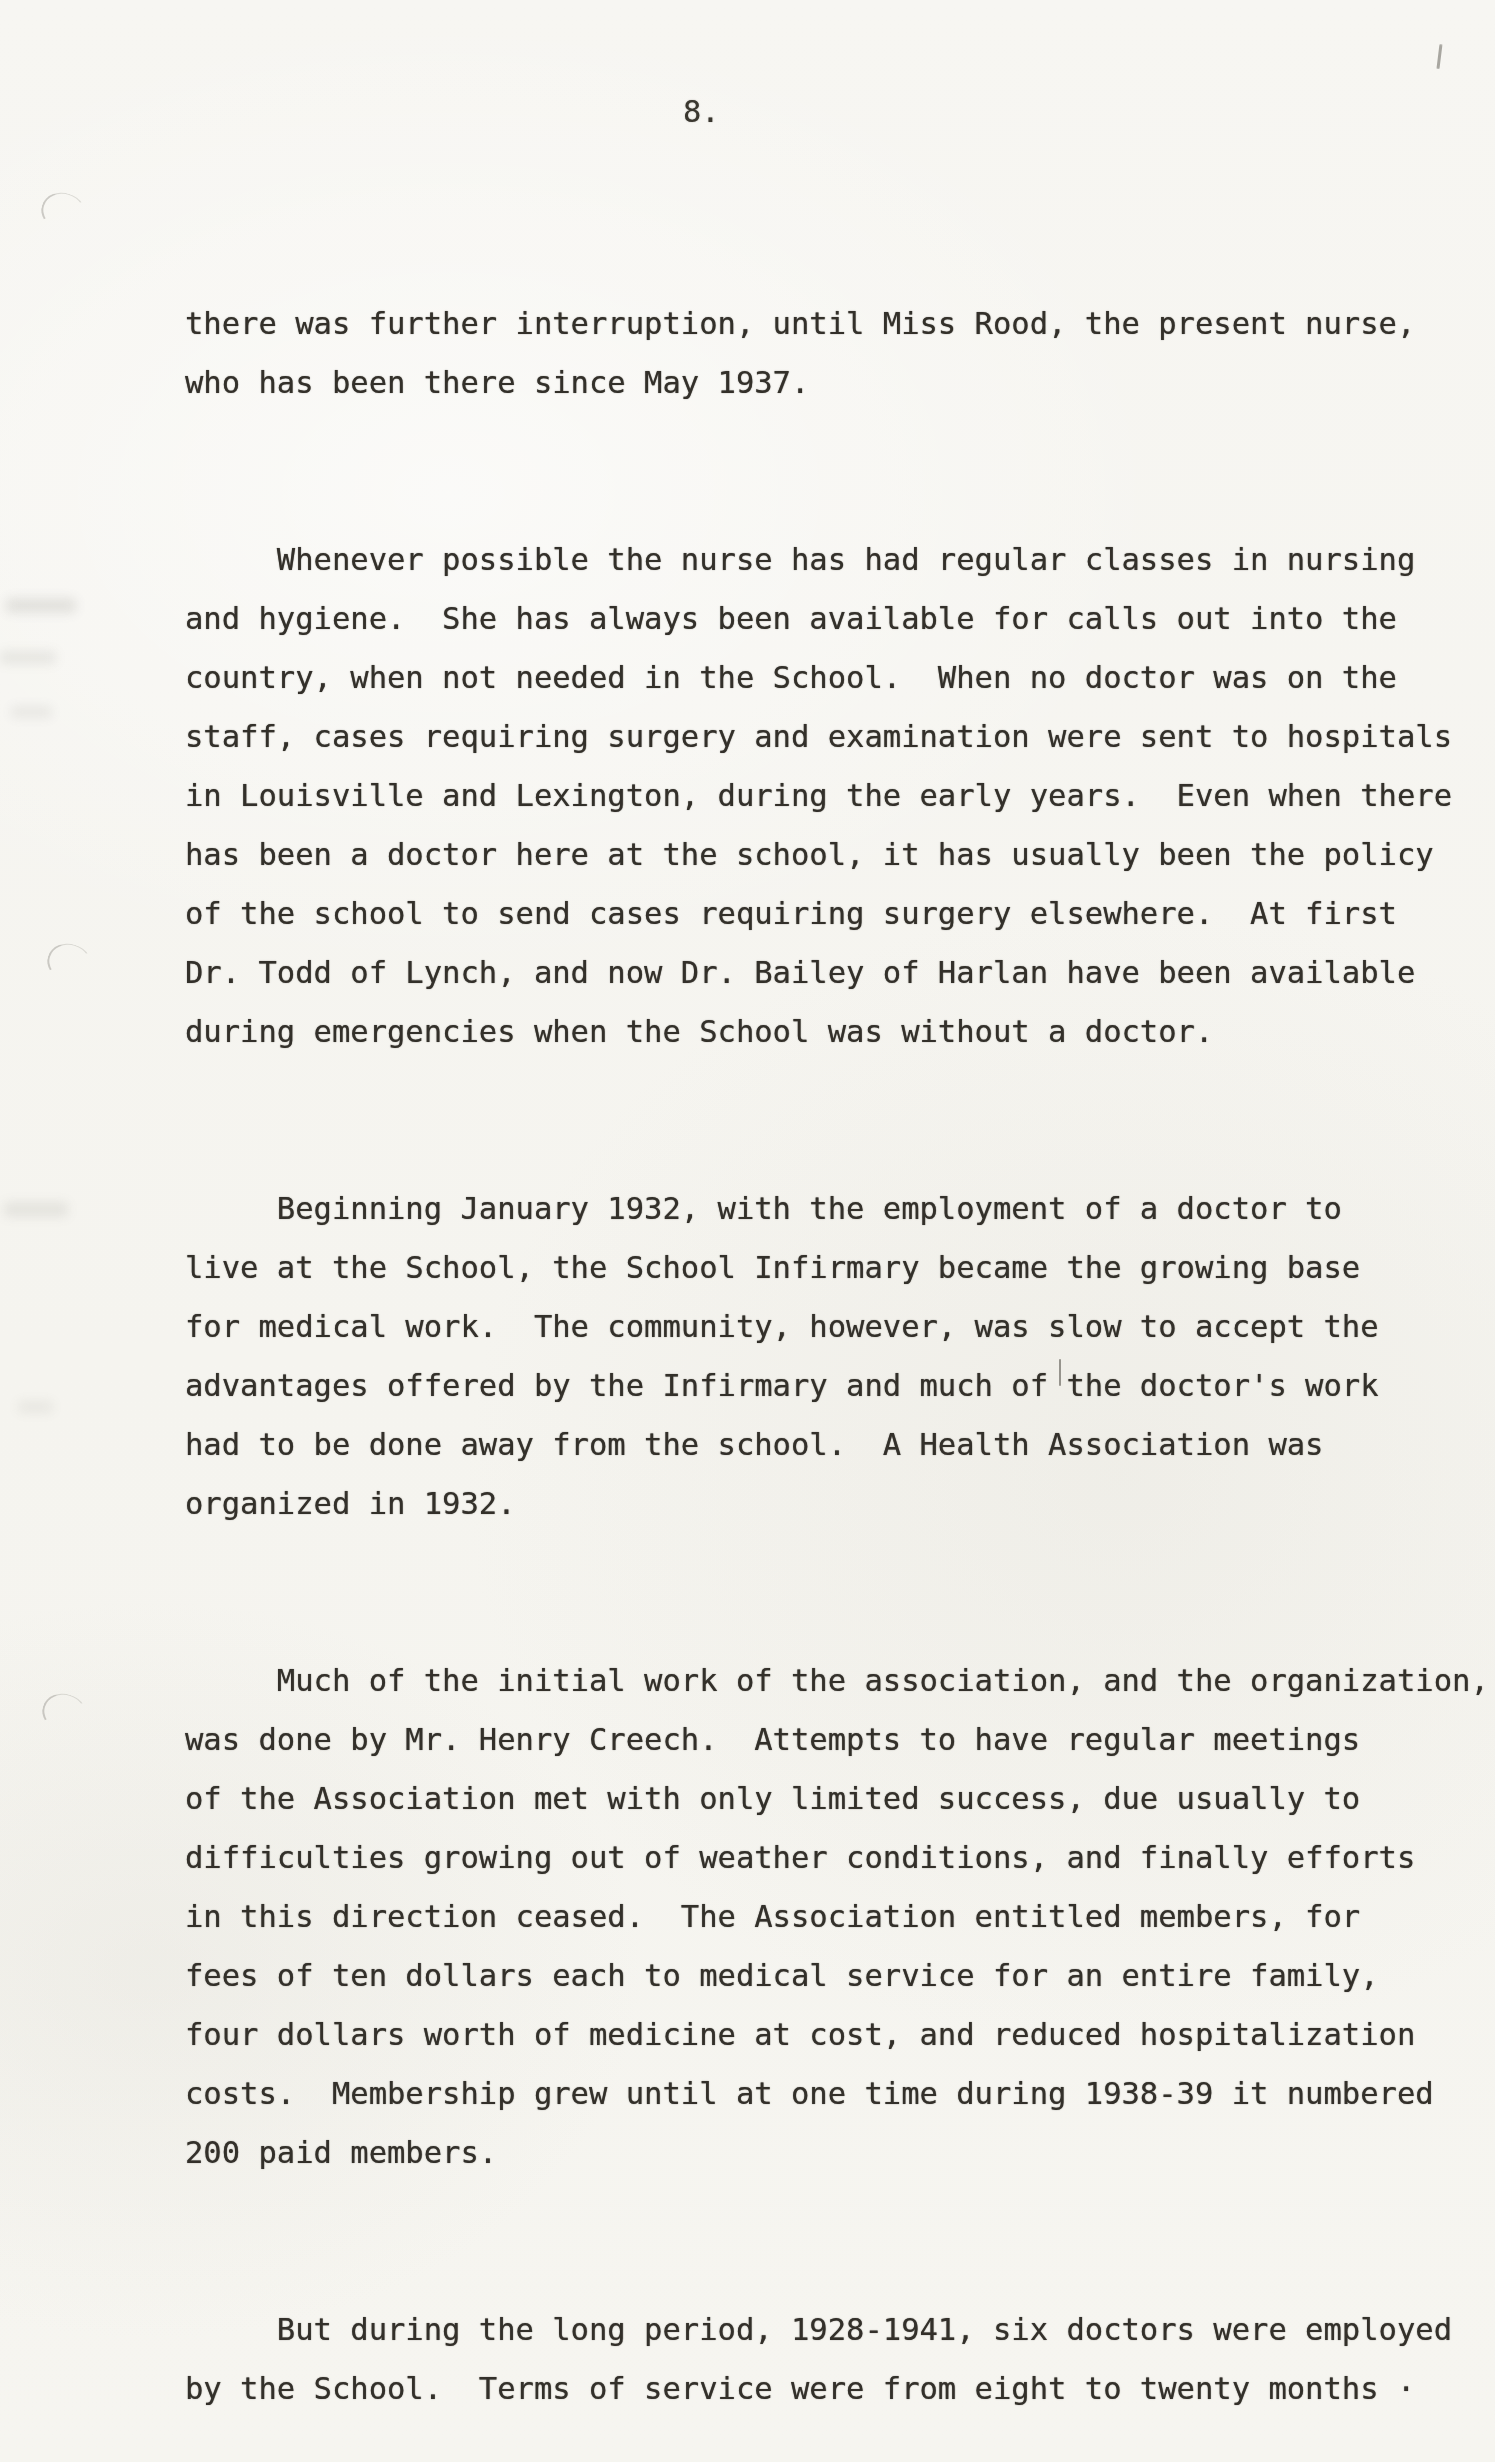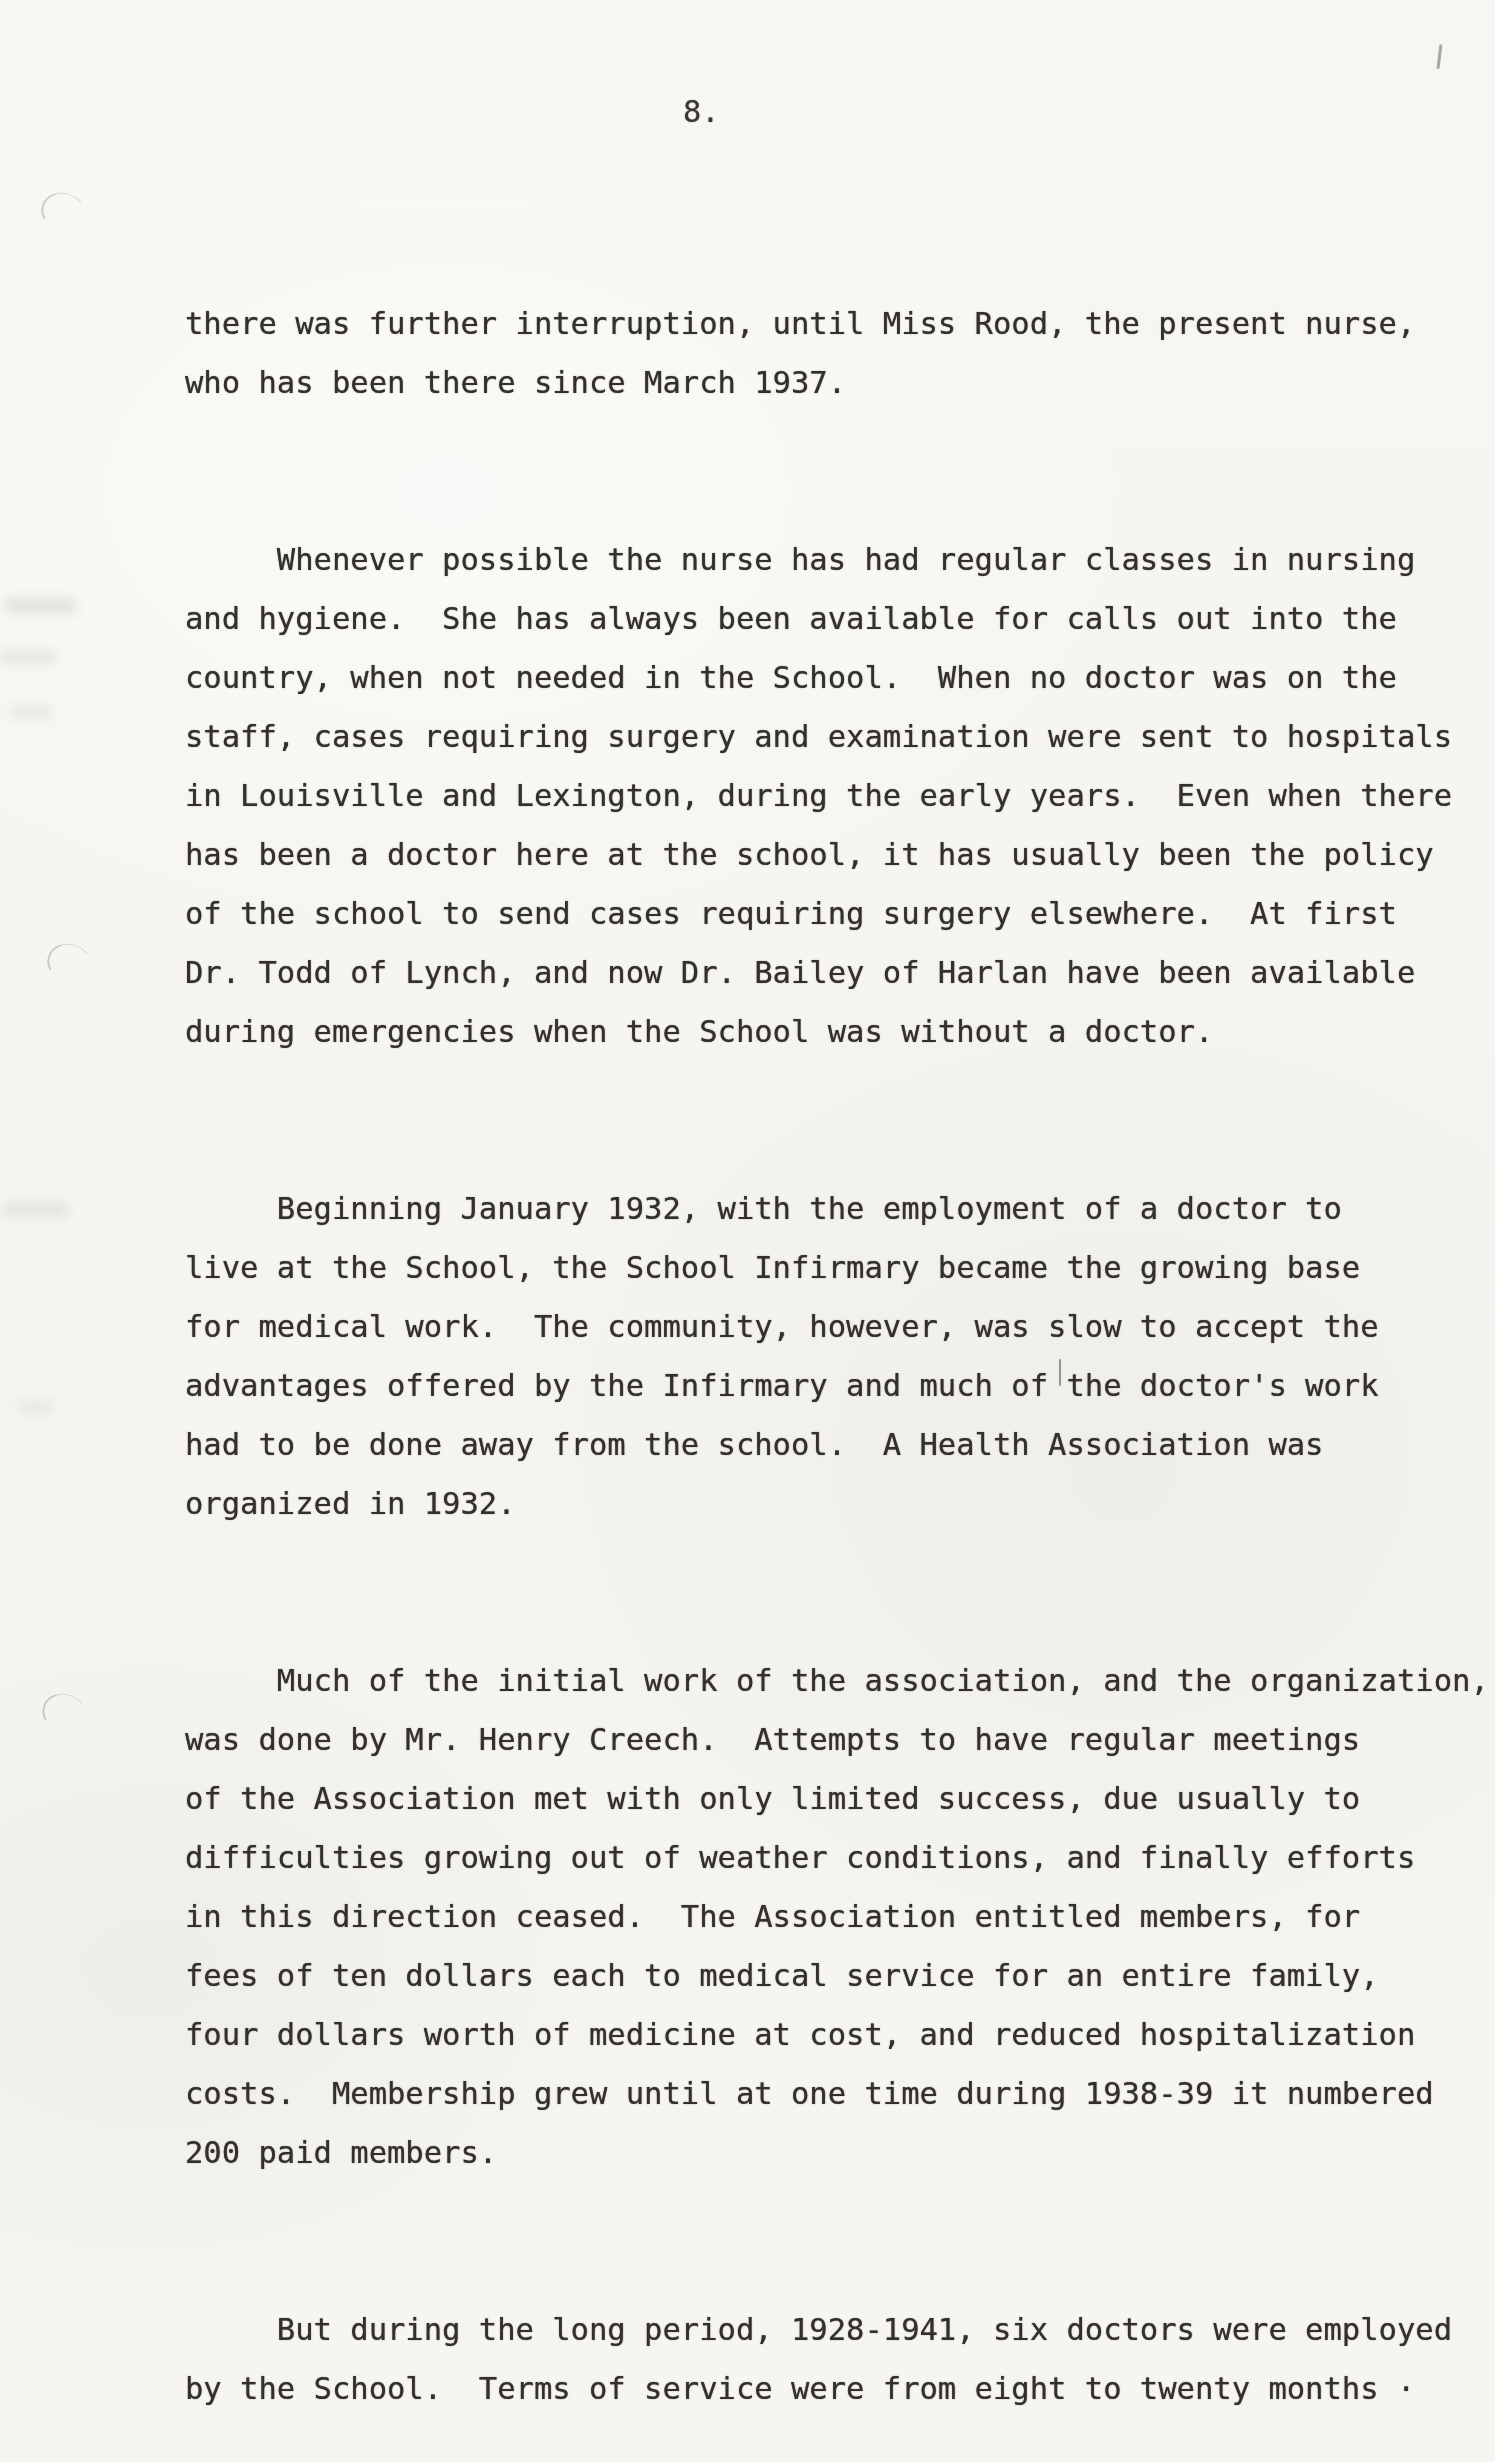--- a/index.html
+++ b/index.html
@@ -94,21 +94,21 @@
 </style>
 </head>
 <body>
 
 <div class="page">
 
   <div class="page-number">8.</div>
 
   <div class="body-text">
     <p class="para">there was further interruption, until Miss Rood, the present nurse,
-who has been there since March 1937.</p>
+who has been there since May 1937.</p>
     <p class="para">     Whenever possible the nurse has had regular classes in nursing
 and hygiene.  She has always been available for calls out into the
 country, when not needed in the School.  When no doctor was on the
 staff, cases requiring surgery and examination were sent to hospitals
 in Louisville and Lexington, during the early years.  Even when there
 has been a doctor here at the school, it has usually been the policy
 of the school to send cases requiring surgery elsewhere.  At first
 Dr. Todd of Lynch, and now Dr. Bailey of Harlan have been available
 during emergencies when the School was without a doctor.</p>
     <p class="para">     Beginning January 1932, with the employment of a doctor to

